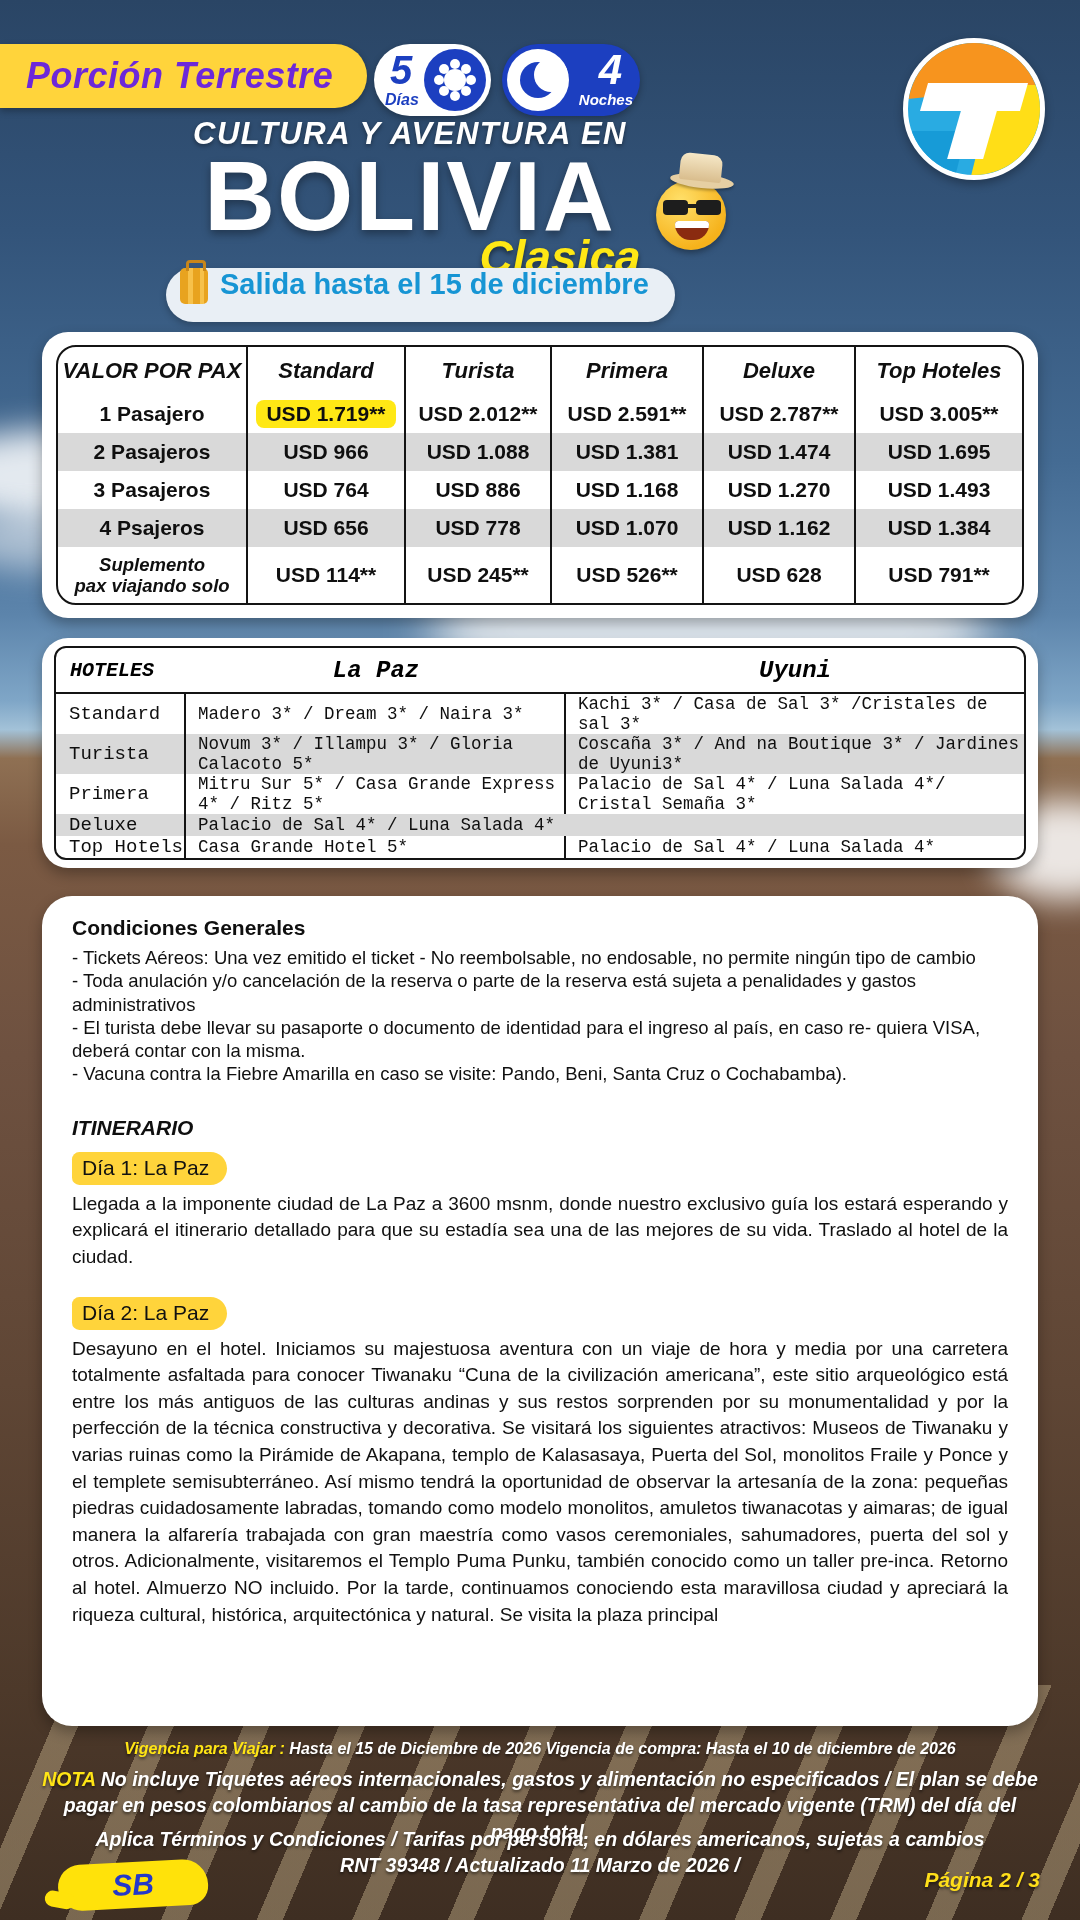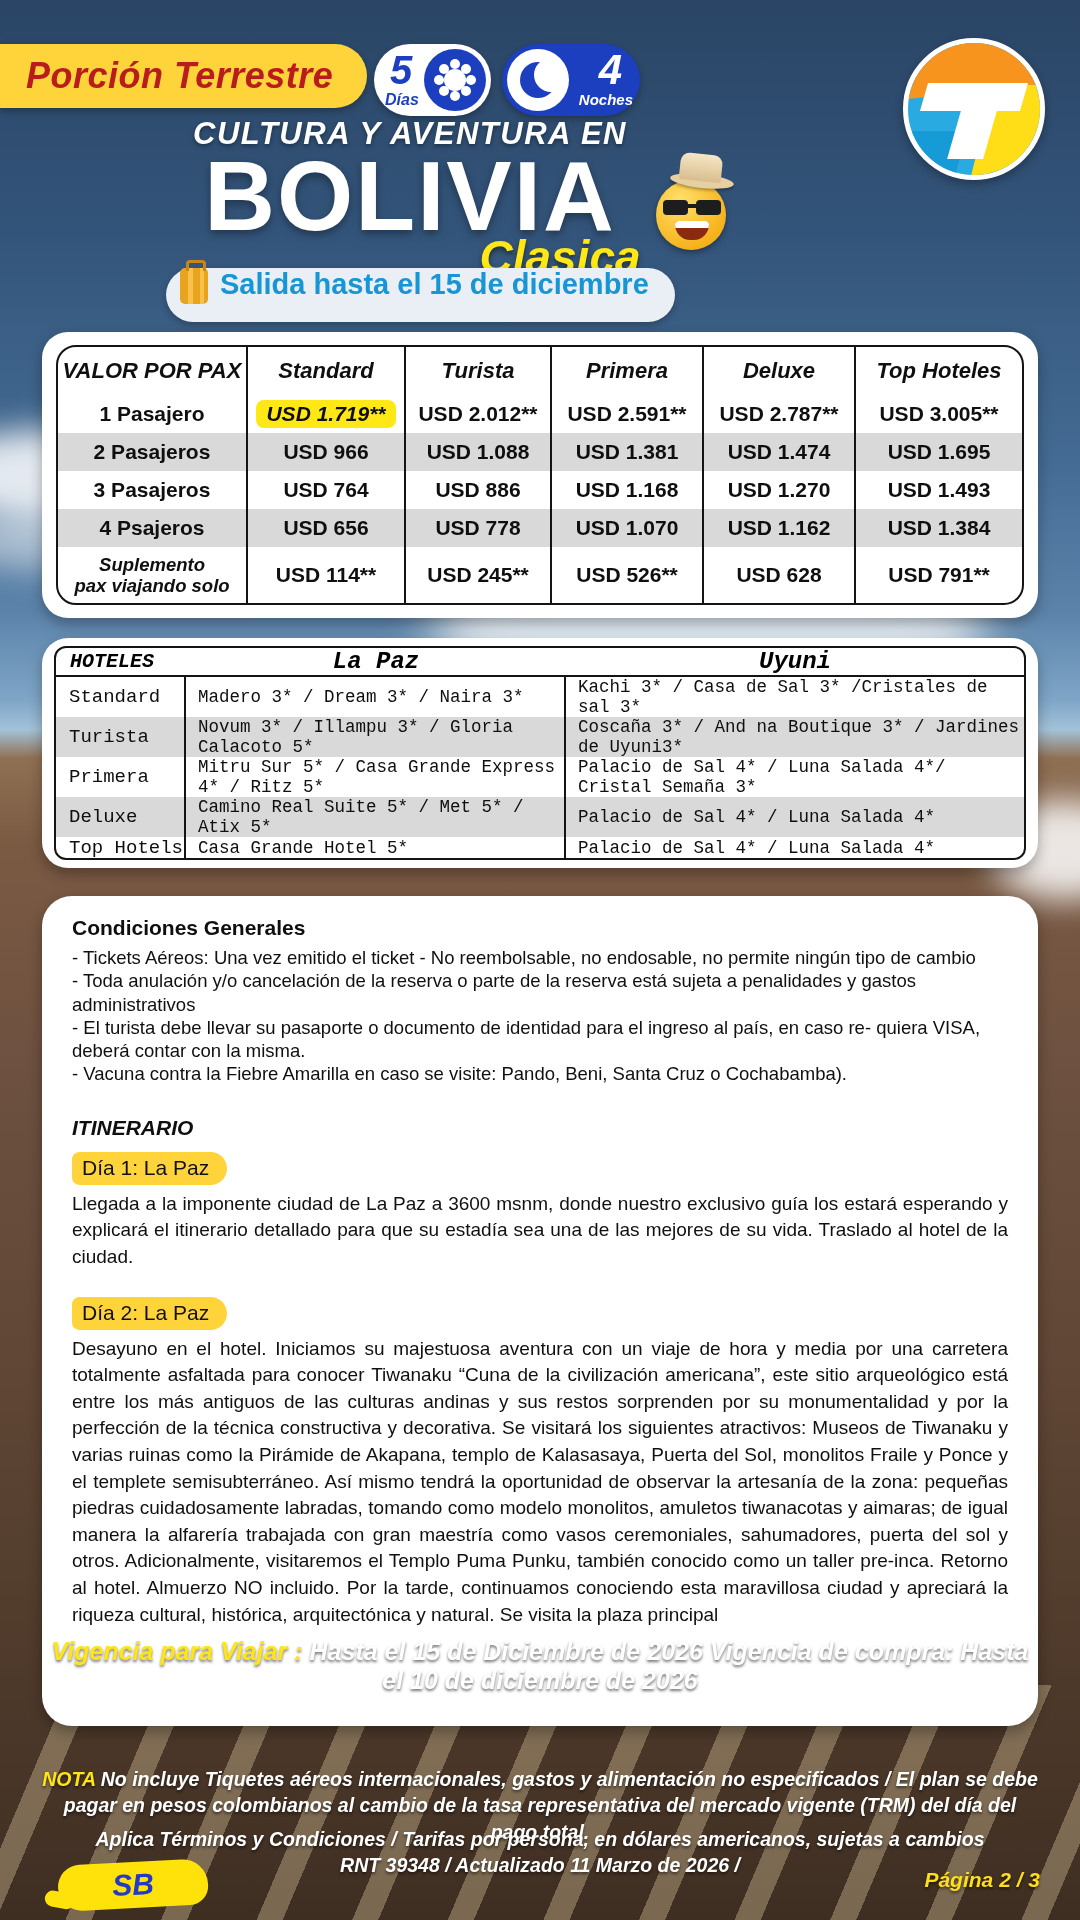--- a/index.html
+++ b/index.html
@@ -14,21 +14,21 @@
   .c1{left:-70px;top:430px;width:240px;height:90px;}
   .c2{left:-40px;top:510px;width:160px;height:60px;opacity:.6;}
   .c3{left:430px;top:545px;width:560px;height:170px;filter:blur(24px);opacity:.92;}
   .c4{left:990px;top:800px;width:150px;height:100px;}
   .ropes{position:absolute;left:0;right:0;bottom:0;height:235px;
      background:repeating-linear-gradient(113deg,rgba(0,0,0,0) 0 64px,rgba(219,198,156,.38) 64px 88px);}
   
   .porcion{position:absolute;left:0;top:44px;height:64px;background:#FFD43B;
      border-radius:0 34px 34px 0;display:flex;align-items:center;padding:0 34px 0 26px;
      box-shadow:0 3px 7px rgba(0,0,0,.3);}
-  .porcion span{color:#b91c1c;font-style:italic;font-weight:bold;font-size:36px;letter-spacing:.5px;}
+  .porcion span{color:#6d28d9;font-style:italic;font-weight:bold;font-size:36px;letter-spacing:.5px;}
   .days-badge{position:absolute;left:374px;top:44px;width:117px;height:72px;background:#fff;
      border-radius:38px;box-shadow:0 3px 7px rgba(0,0,0,.3);}
   .days-badge .num{position:absolute;left:16px;top:4px;font-size:40px;font-weight:bold;font-style:italic;color:#1C3FC0;}
   .days-badge .lbl{position:absolute;left:11px;bottom:7px;font-size:16px;font-weight:bold;font-style:italic;color:#1C3FC0;}
   .sun-circle{position:absolute;right:5px;top:5px;width:62px;height:62px;background:#1C3FC0;
      border-radius:50%;display:flex;align-items:center;justify-content:center;}
   .sun{width:22px;height:22px;background:#fff;border-radius:50%;
      box-shadow:0 -16px 0 -6px #fff,0 16px 0 -6px #fff,-16px 0 0 -6px #fff,16px 0 0 -6px #fff,
      -11px -11px 0 -6px #fff,11px -11px 0 -6px #fff,-11px 11px 0 -6px #fff,11px 11px 0 -6px #fff;}
   .nights-badge{position:absolute;left:502px;top:44px;width:138px;height:72px;background:#1C3FC0;
@@ -80,21 +80,21 @@
   .price-card{top:332px;height:286px;padding:13px 14px;}
   .ptable{width:100%;height:100%;border:2.5px solid #141414;border-radius:20px;overflow:hidden;
      display:flex;flex-direction:column;box-sizing:border-box;}
   .pt-row{display:grid;grid-template-columns:190px 158px 146px 152px 152px 1fr;}
   .pt-head{height:48px;} .pt-r{height:38px;} .pt-last{flex:1;}
   .pt-cell{display:flex;align-items:center;justify-content:center;border-right:2px solid #141414;
      font-size:21px;color:#0f0f0f;font-weight:600;}
   .pt-row .pt-cell:last-child{border-right:none;}
   .pt-head .pt-cell{font-weight:bold;font-style:italic;font-size:22px;}
   .stripe{background:#D9D9D9;}
-  .hl{background:#FFE815;border-radius:8px;padding:2px 10px;font-weight:bold;font-style:italic;}
+  .hl{background:#FFE815;border-radius:8px;padding:2px 10px;font-weight:bold;}
   .sup-lbl{font-weight:bold;font-style:italic;font-size:18.5px;white-space:pre-line;line-height:1.15;text-align:center;}
   .hotels-card{top:638px;height:230px;padding:8px 12px;}
   .htable{width:100%;height:100%;border:2.5px solid #141414;border-radius:12px;overflow:hidden;
      display:flex;flex-direction:column;box-sizing:border-box;font-family:Liberation Mono, monospace;}
   .ht-head{display:grid;grid-template-columns:130px 380px 1fr;height:46px;
      border-bottom:2.5px solid #141414;align-items:center;}
   .ht-head .h0{padding-left:14px;font-weight:bold;font-style:italic;font-size:20px;}
   .ht-head .hc{text-align:center;font-weight:bold;font-style:italic;font-size:24px;}
   .ht-row{display:grid;grid-template-columns:130px 380px 1fr;flex:1;}
   .ht-cat{padding-left:13px;font-size:19px;display:flex;align-items:center;border-right:2px solid #141414;color:#0f0f0f;}
@@ -104,21 +104,21 @@
   .cond-title{font-size:21px;font-weight:bold;color:#0f0f0f;margin-bottom:6px;}
   .cond-item{font-size:18.5px;line-height:1.26;color:#101010;}
   .itin-title{margin-top:30px;font-size:21px;font-weight:bold;font-style:italic;color:#0f0f0f;}
   .day-badge{display:inline-block;margin-top:12px;background:#FFD43B;border-radius:8px 18px 18px 8px;
      padding:4px 18px 5px 10px;font-weight:normal;font-size:21px;color:#111;}
   .day-badge.d2{margin-top:26px;}
   .day-text{margin-top:6px;font-size:19px;line-height:1.4;text-align:justify;color:#101010;}
   
   .foot{position:absolute;left:40px;width:1000px;text-align:center;color:#fff;
      font-style:italic;font-weight:bold;text-shadow:0 2px 3px rgba(0,0,0,.55);}
-  .f1{top:1637px;font-size:25px;}
+  .f1{top:1740px;font-size:16px;}
   .f2{top:1766px;font-size:19.5px;line-height:1.35;}
   .ylw{color:#FFE515;}
   .f3{top:1828px;font-size:19.5px;}
   .f4{top:1854px;font-size:19.5px;}
   .page-num{position:absolute;right:40px;top:1868px;color:#FFDF1A;font-style:italic;
      font-weight:bold;font-size:21px;text-shadow:0 2px 3px rgba(0,0,0,.55);}
   .brand{position:absolute;left:58px;top:1862px;width:150px;height:46px;background:#FFE20A;
      border-radius:26px 30px 22px 28px;transform:rotate(-3deg);
      display:flex;align-items:center;justify-content:center;}
   .brand::before{content:"";position:absolute;left:-14px;bottom:4px;width:30px;height:16px;
@@ -260,21 +260,20 @@
         <div class="ht-cell mid">Novum 3* / Illampu 3* / Gloria Calacoto 5*</div>
         <div class="ht-cell">Coscaña 3* / And na Boutique 3* / Jardines de Uyuni3*</div>
       </div>
       <div class="ht-row">
         <div class="ht-cat">Primera</div>
         <div class="ht-cell mid">Mitru Sur 5* /  Casa Grande Express 4* / Ritz 5*</div>
         <div class="ht-cell">Palacio de Sal 4* / Luna Salada 4*/ Cristal Semaña 3*</div>
       </div>
       <div class="ht-row stripe">
         <div class="ht-cat">Deluxe</div>
-        <div class="ht-cell mid">Camino Real Suite 5* / Met 5* / Atix 5*</div>
         <div class="ht-cell">Palacio de Sal 4* / Luna Salada 4*</div>
       </div>
       <div class="ht-row">
         <div class="ht-cat">Top Hotels</div>
         <div class="ht-cell mid">Casa Grande Hotel 5*</div>
         <div class="ht-cell">Palacio de Sal 4* / Luna Salada 4*</div>
       </div>
     </div>
   </div>
 

